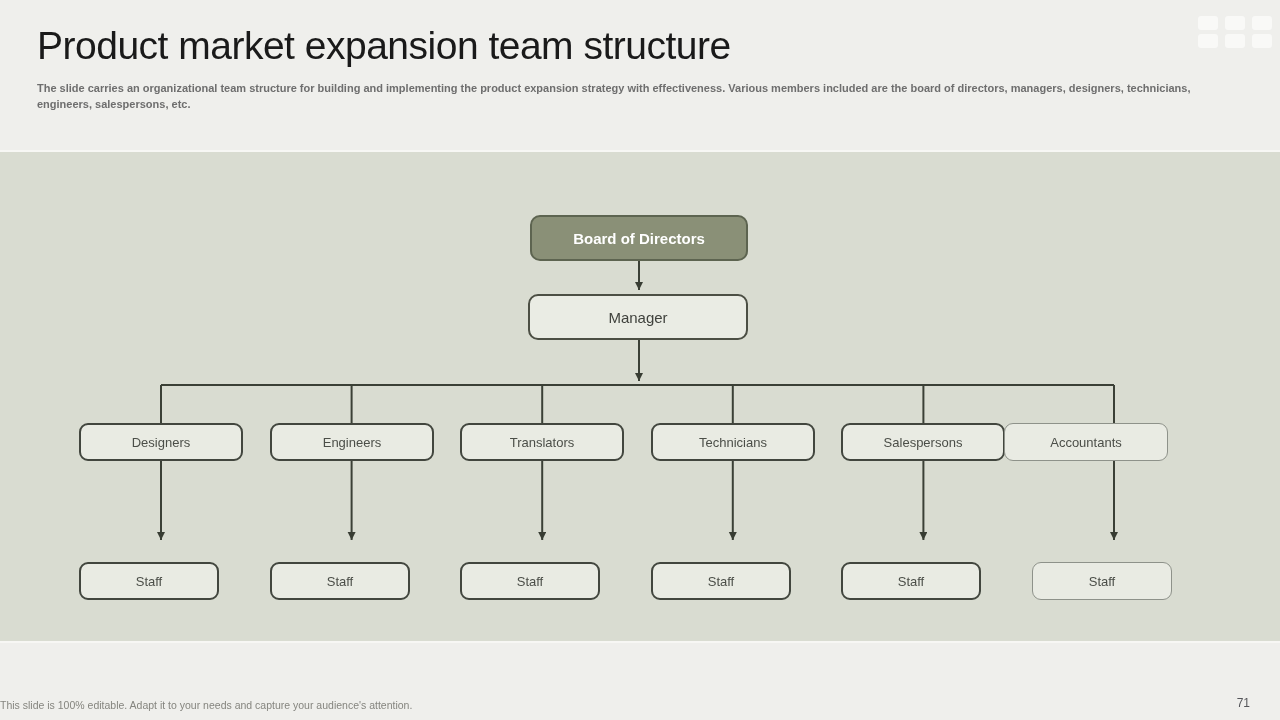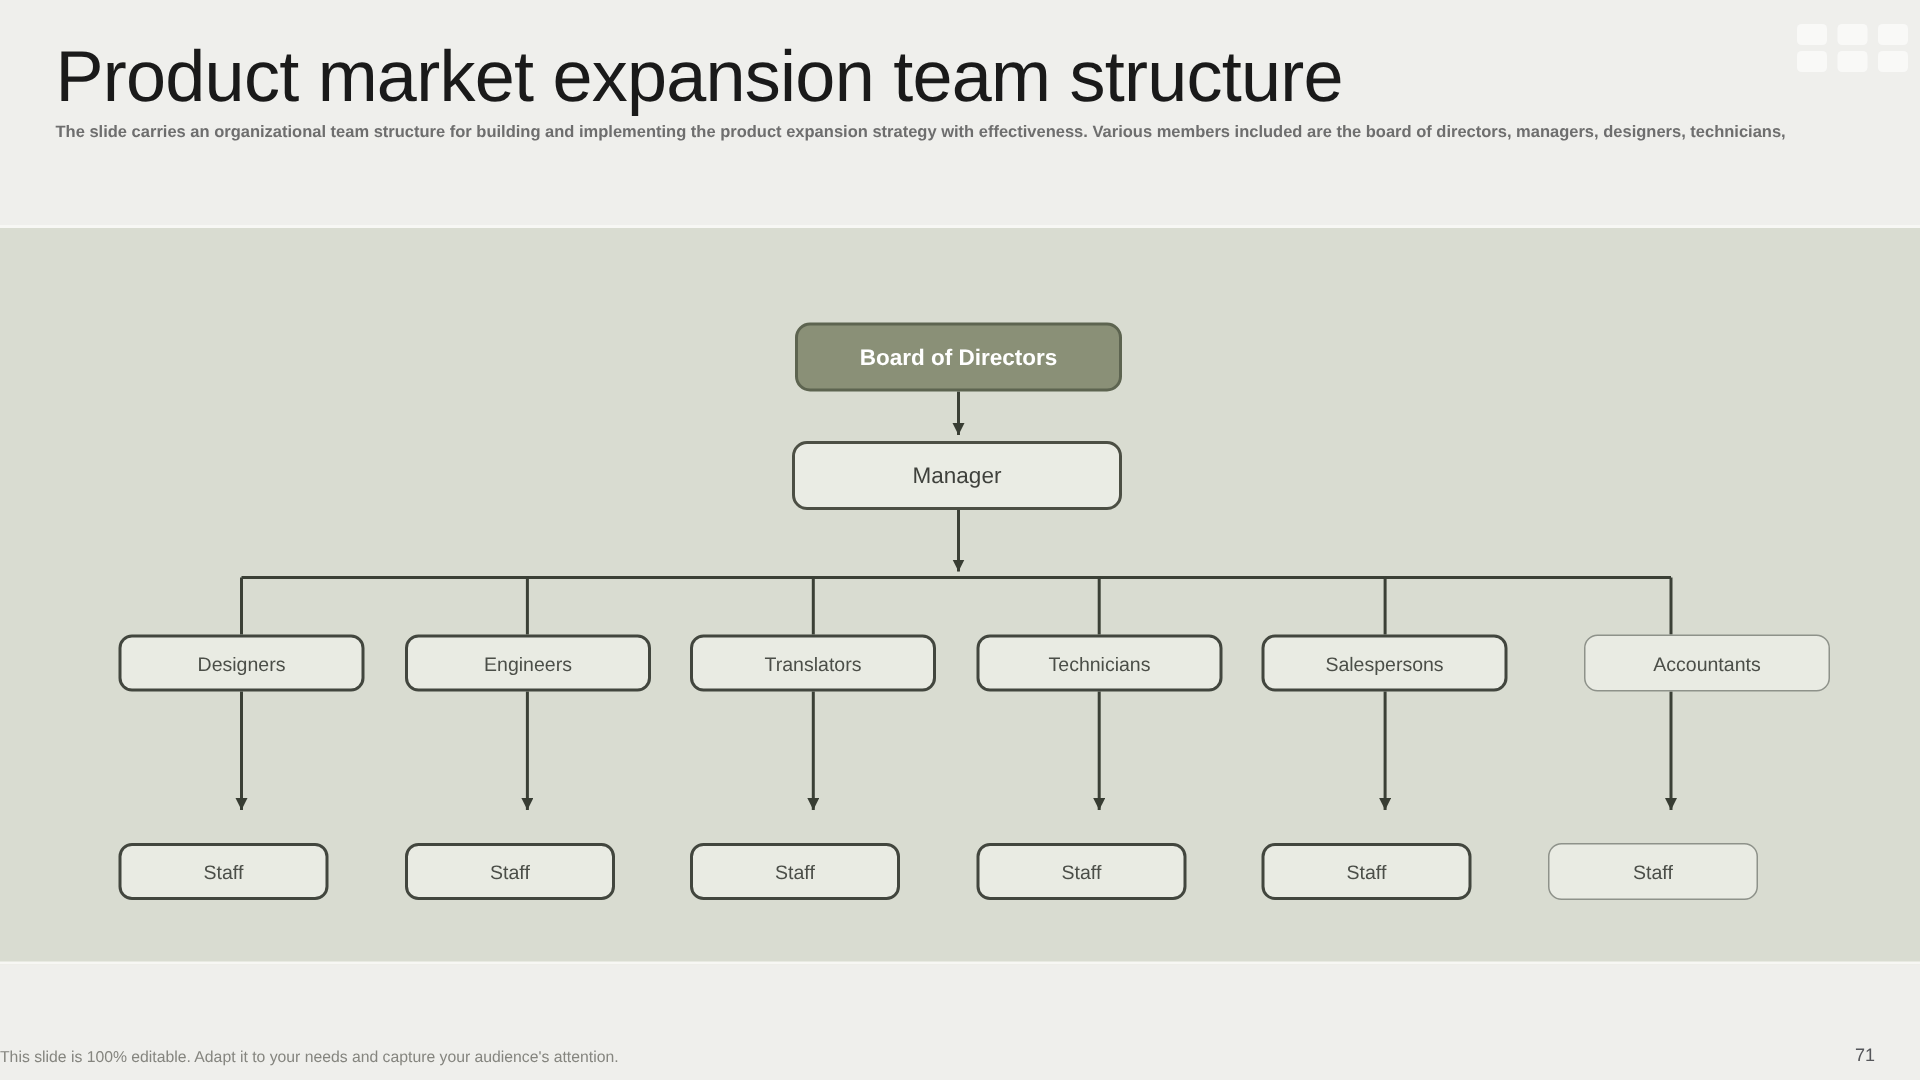--- a/index.html
+++ b/index.html
@@ -4,21 +4,21 @@
 <style>
   html,body { margin:0; padding:0; }
   .slide {
     position:relative; width:1280px; height:720px;
     background:#efefec; overflow:hidden;
     font-family:"Liberation Sans","DejaVu Sans",sans-serif;
   }
   
   .title {
     position:absolute; left:37px; top:24px; margin:0;
-    font-size:48px; font-weight:400; letter-spacing:-0.5px; color:#1a1a1a;
+    font-size:39px; font-weight:400; letter-spacing:-0.5px; color:#1a1a1a;
   }
   .subtitle {
     position:absolute; left:37px; top:81px; width:1180px;
     font-size:11px; line-height:1.42; color:#6e6e6e;font-weight:bold;
   }
   .subtitle span { display:block; }
   
   .dots { position:absolute; top:16px; right:8px; display:grid;
           grid-template-columns:repeat(3,20px); grid-auto-rows:14px; gap:4px 7px; }
   .dots i { background:rgba(255,255,255,0.6); border-radius:3px; }
@@ -69,20 +69,21 @@
       <i></i>
     <i></i>
       <i></i>
       <i></i>
   </div>
 
   <h1 class="title">Product market expansion team structure</h1>
 
   <div class="subtitle">
     <span>The slide carries an organizational team structure for building and implementing the product expansion strategy with effectiveness. Various members included are the board of directors, managers, designers, technicians,</span>
+    <span>engineers, salespersons, etc.</span>
   </div>
 
   <div class="chart-area">
 
     <svg class="connectors" viewBox="0 0 1280 493" xmlns="http://www.w3.org/2000/svg">
       <defs>
         <marker id="arw" markerUnits="userSpaceOnUse" markerWidth="10" markerHeight="10" refX="8" refY="4" orient="auto">
           <path d="M0,0 L8,4 L0,8 Z" fill="#383d33"></path>
         </marker>
       </defs>
@@ -107,21 +108,21 @@
 
     <div class="org-node manager">Manager</div>
 
     <div class="org-node root">Board of Directors</div>
 
     <div class="org-node dept" style="left:270px">Engineers</div>
     <div class="org-node dept" style="left:79px">Designers</div>
     <div class="org-node dept" style="left:460px">Translators</div>
     <div class="org-node dept" style="left:651px">Technicians</div>
     <div class="org-node dept" style="left:841px">Salespersons</div>
-    <div class="org-node dept muted" style="left:1056px">Accountants</div>
+    <div class="org-node dept muted" style="left:1004px">Accountants</div>
 
     <div class="org-node staff" style="left:79px">Staff</div>
     <div class="org-node staff" style="left:270px">Staff</div>
     <div class="org-node staff" style="left:460px">Staff</div>
     <div class="org-node staff" style="left:651px">Staff</div>
     <div class="org-node staff" style="left:841px">Staff</div>
     <div class="org-node staff muted" style="left:1032px">Staff</div>
 
   </div>
 

